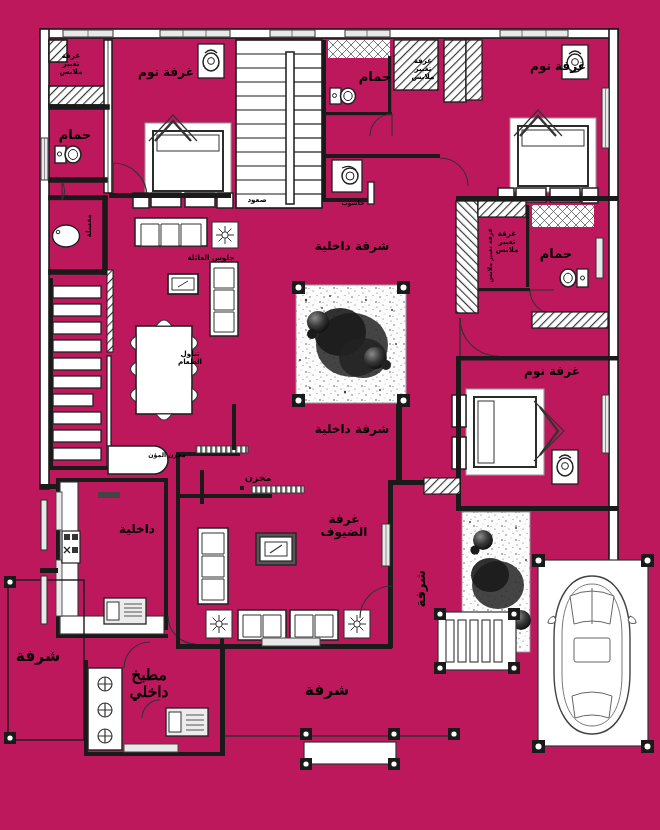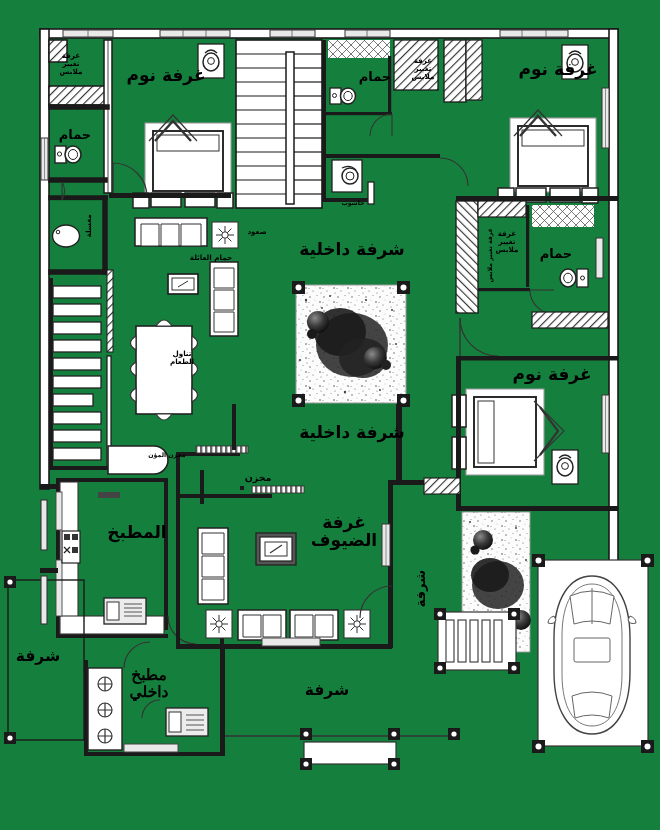--- a/index.html
+++ b/index.html
@@ -2,37 +2,37 @@
 <html lang="ar"><head>
 <meta charset="utf-8">
 <title>Floor Plan</title>
 <style>
   html,body{margin:0;padding:0;background:#ffffff;}
   body{
     width:660px;height:830px;overflow:hidden;
     font-family:"DejaVu Sans","Liberation Sans",sans-serif;
     color:#111;
   }
-  #stage{position:relative;width:660px;height:830px;background:#15803d;}
+  #stage{position:relative;width:660px;height:830px;background:#be185d;}
   svg#plan{position:absolute;left:0;top:0;width:660px;height:830px;display:block;}
 
   
   .lbl{
     position:absolute;
     font-family:"DejaVu Sans","Liberation Sans",sans-serif;
     color:#000;
     direction:rtl;
     text-align:center;
     line-height:1.08;
     white-space:pre-line;
     font-weight:700;
     letter-spacing:-0.2px;
     pointer-events:none;
   }
-  .lbl.xl{font-size:17px;}
+  .lbl.xl{font-size:12px;}
   .lbl.lg{font-size:15.5px;}
   .lbl.md{font-size:13px;}
   .lbl.sm{font-size:9.5px;font-weight:700;margin-left:44px;}
   .lbl.xs{font-size:7.2px;font-weight:700;}
   .lbl.tiny{font-size:6.2px;font-weight:700;}
   .rot90{transform:rotate(-90deg);transform-origin:50% 50%;}
 </style>
 </head>
 <body>
 
@@ -670,27 +670,27 @@
 </svg>
 
 <div id="labels">
 
   <div class="lbl xs" style="left:48px;top:52px;width:46px;">غرفة
 تغيير
 ملابس</div>
   <div class="lbl md" style="left:52px;top:128px;width:46px;">حمام</div>
   <div class="lbl xl" style="left:120px;top:66px;width:92px;">غرفة نوم</div>
   <div class="lbl xs rot90" style="left:72px;top:222px;width:34px;">مغسلة</div>
-  <div class="lbl xs" style="left:240px;top:228px;width:34px;">صعود</div>
-  <div class="lbl xs" style="left:178px;top:254px;width:66px;">حمام العائلة</div>
-  <div class="lbl xs" style="left:160px;top:350px;width:44px;">تناول
+  <div class="lbl xs" style="left:240px;top:196px;width:34px;">صعود</div>
+  <div class="lbl xs" style="left:178px;top:254px;width:66px;">جلوس العائلة</div>
+  <div class="lbl xs" style="left:168px;top:350px;width:44px;">تناول
 الطعام</div>
   <div class="lbl tiny" style="left:140px;top:452px;width:54px;">مخزن المؤن</div>
   <div class="lbl sm" style="left:194px;top:473px;width:40px;">مخزن</div>
-  <div class="lbl xl" style="left:100px;top:523px;width:74px;">المطبخ</div>
+  <div class="lbl xl" style="left:100px;top:523px;width:74px;">داخلية</div>
   <div class="lbl lg" style="left:118px;top:667px;width:62px;font-family:Liberation Serif, serif;">مطبخ
 داخلي</div>
   <div class="lbl lg" style="left:12px;top:648px;width:52px;">شرفة</div>
   <div class="lbl lg" style="left:300px;top:682px;width:54px;">شرفة</div>
   <div class="lbl md rot90" style="left:404px;top:580px;width:34px;">شرفة</div>
   <div class="lbl xl" style="left:306px;top:513px;width:76px;">غرفة
 الضيوف</div>
   <div class="lbl xl" style="left:296px;top:240px;width:112px;">شرفة داخلية</div>
   <div class="lbl xl" style="left:296px;top:423px;width:112px;">شرفة داخلية</div>
   <div class="lbl tiny" style="left:336px;top:200px;width:34px;">حاسوب</div>

